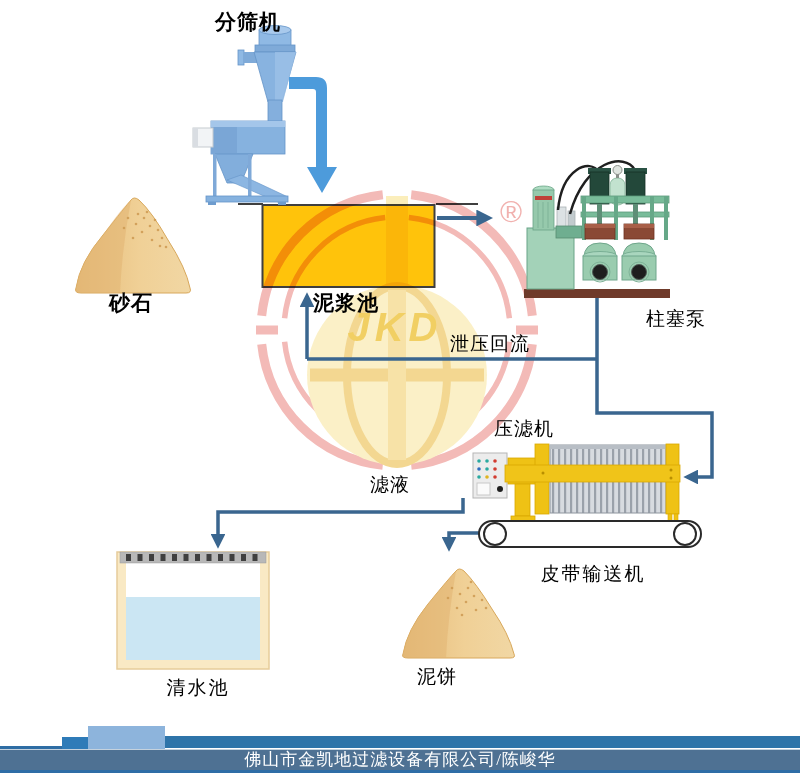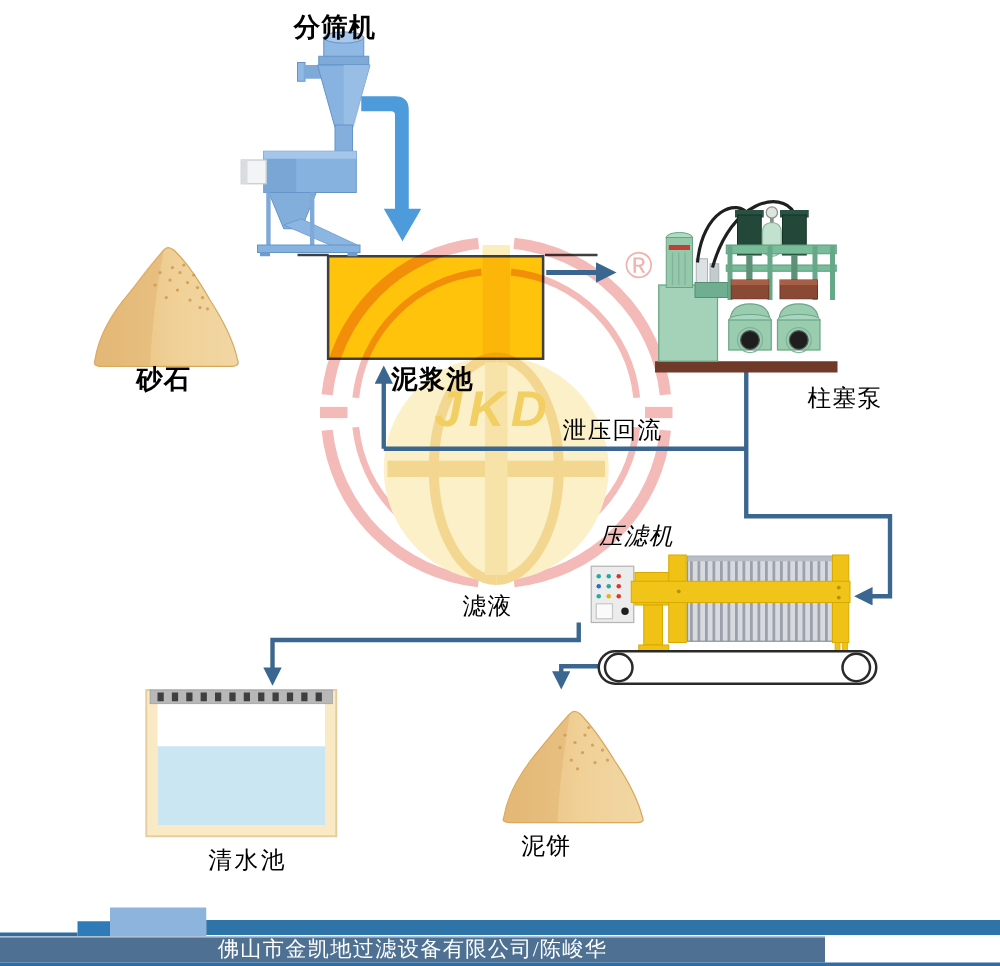--- a/index.html
+++ b/index.html
@@ -5,36 +5,36 @@
   html,body{margin:0;padding:0;background:#fff;}
   .stage{position:relative;width:800px;height:773px;background:#ffffff;overflow:hidden;
          font-family:"Liberation Sans",sans-serif;}
   .stage svg{position:absolute;left:0;top:0;}
   .layer-base{z-index:1;}
   .layer-mark{z-index:2;mix-blend-mode:multiply;opacity:.92;}
   .layer-mach{z-index:3;}
   .lbl{position:absolute;z-index:4;color:#000;white-space:nowrap;transform:translateX(-50%);
        font-size:19px;letter-spacing:1px;}
   .lbl.bold{font-weight:bold;font-size:21px;}
-  .lbl-screening{left:268px;top:8px;}
+  .lbl-screening{left:248px;top:8px;}
   .lbl-sand{left:131px;top:289px;}
   .lbl-slurry{left:346px;top:289px;}
   .lbl-pump{left:676px;top:306px;}
   .lbl-relief{left:490px;top:331px;}
-  .lbl-press{left:509px;top:416px;font-style:italic;}
+  .lbl-press{left:524px;top:416px;}
   .lbl-filtrate{left:390px;top:472px;}
   .lbl-conveyor{left:593px;top:561px;letter-spacing:2px;}
   .lbl-water{left:198px;top:675px;letter-spacing:2px;}
   .lbl-mud{left:437px;top:664px;}
   .footer-zone div{position:absolute;z-index:5;}
   .deco-line{left:0;top:746px;width:62px;height:3px;background:#2E6DA4;}
   .deco-sq{left:62px;top:737px;width:26px;height:12px;background:#2E7BB8;}
   .deco-light{left:88px;top:726px;width:77px;height:23px;background:#8DB4DC;}
   .deco-bar{left:165px;top:736px;width:635px;height:12px;background:#2E74A9;}
-  .footer-band{left:0;top:749px;width:660px;height:21px;background:#4E7193;
+  .footer-band{left:0;top:749px;width:800px;height:21px;background:#4E7193;
                border-top:1px solid #C5D2DE;box-sizing:border-box;
                color:#fff;font-family:"Liberation Serif",serif;font-size:17px;
                line-height:20px;text-align:center;letter-spacing:1px;}
   .footer-strip{left:0;top:770px;width:800px;height:3px;background:#2E6DA6;}
 </style>
 </head>
 <body>
 
 <div class="stage">
 
@@ -266,20 +266,21 @@
     </g>
   </svg>
 
   <div class="lbl bold lbl-screening">分筛机</div>
   <div class="lbl bold lbl-sand">砂石</div>
   <div class="lbl bold lbl-slurry">泥浆池</div>
   <div class="lbl lbl-pump">柱塞泵</div>
   <div class="lbl lbl-relief">泄压回流</div>
   <div class="lbl lbl-press">压滤机</div>
   <div class="lbl lbl-filtrate">滤液</div>
+  <div class="lbl lbl-conveyor">皮带输送机</div>
   <div class="lbl lbl-water">清水池</div>
   <div class="lbl lbl-mud">泥饼</div>
 
   <div class="footer-zone">
     <div class="deco-line"></div>
     <div class="deco-sq"></div>
     <div class="deco-light"></div>
     <div class="deco-bar"></div>
     <div class="footer-band">佛山市金凯地过滤设备有限公司/陈峻华</div>
     <div class="footer-strip"></div>

